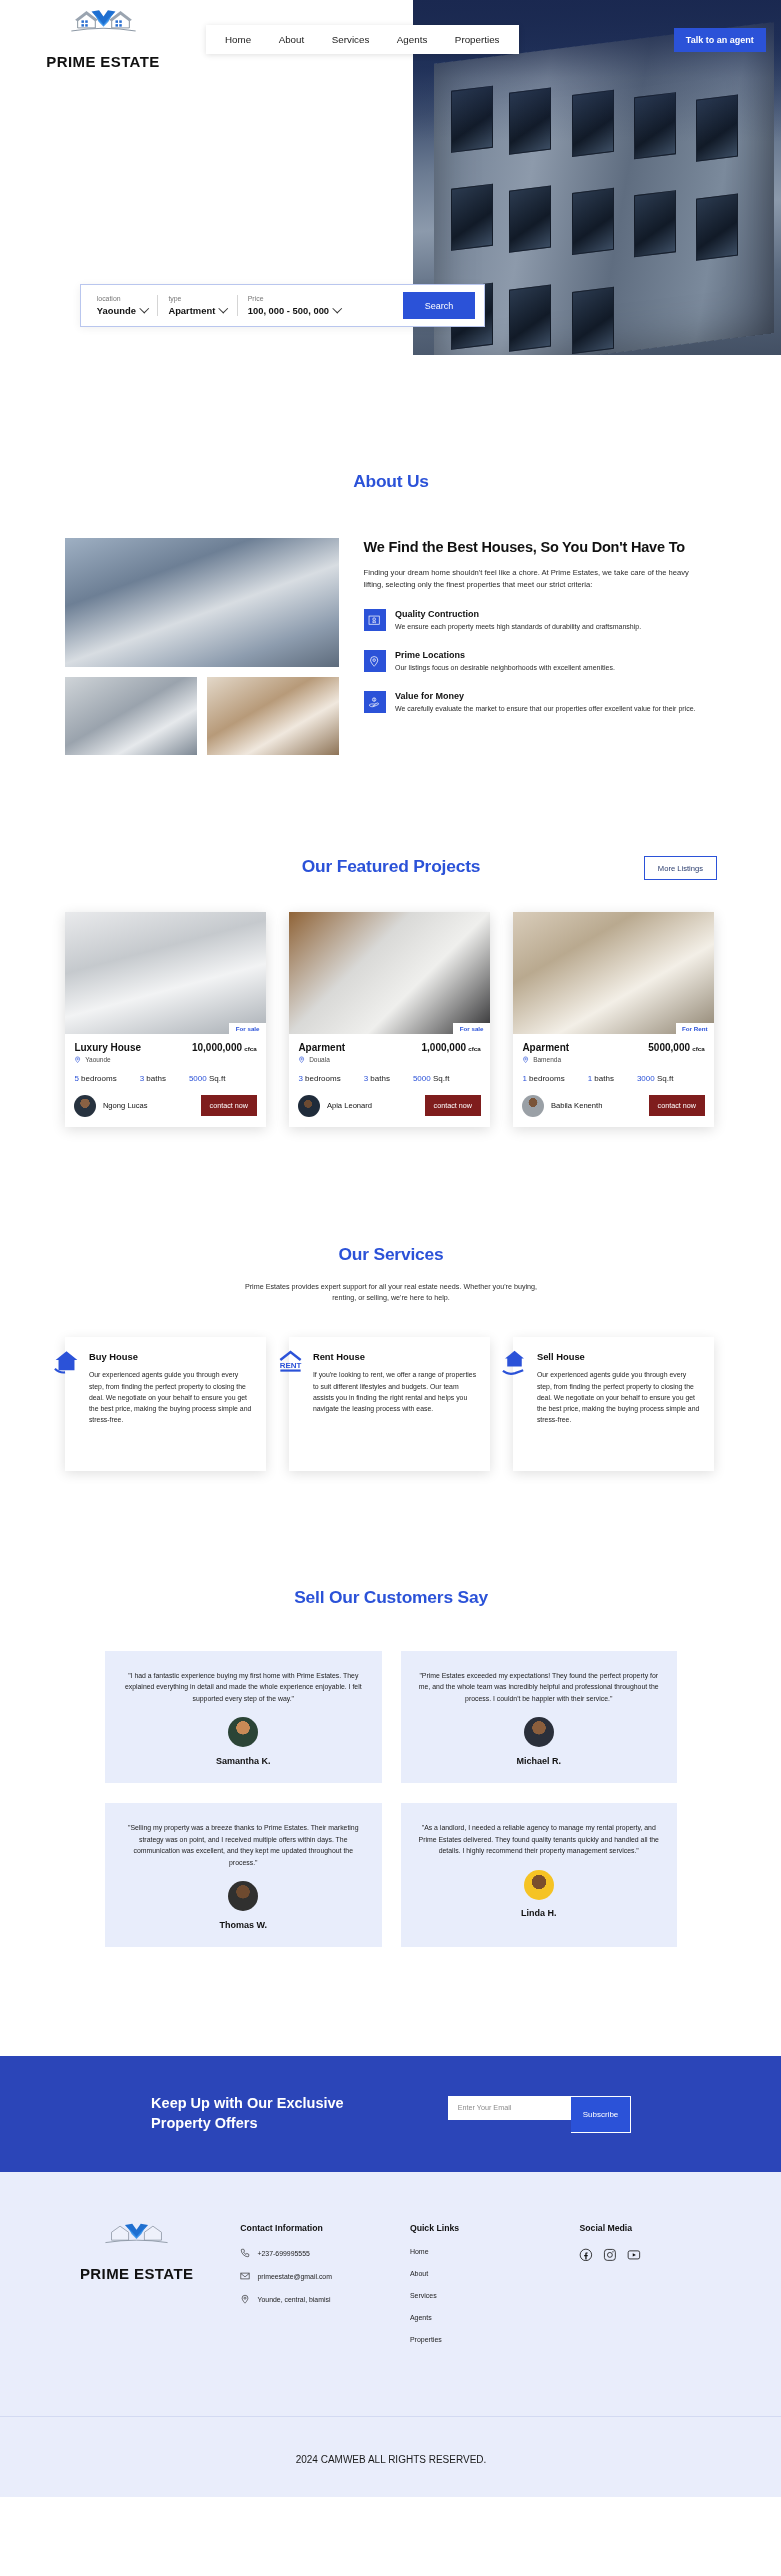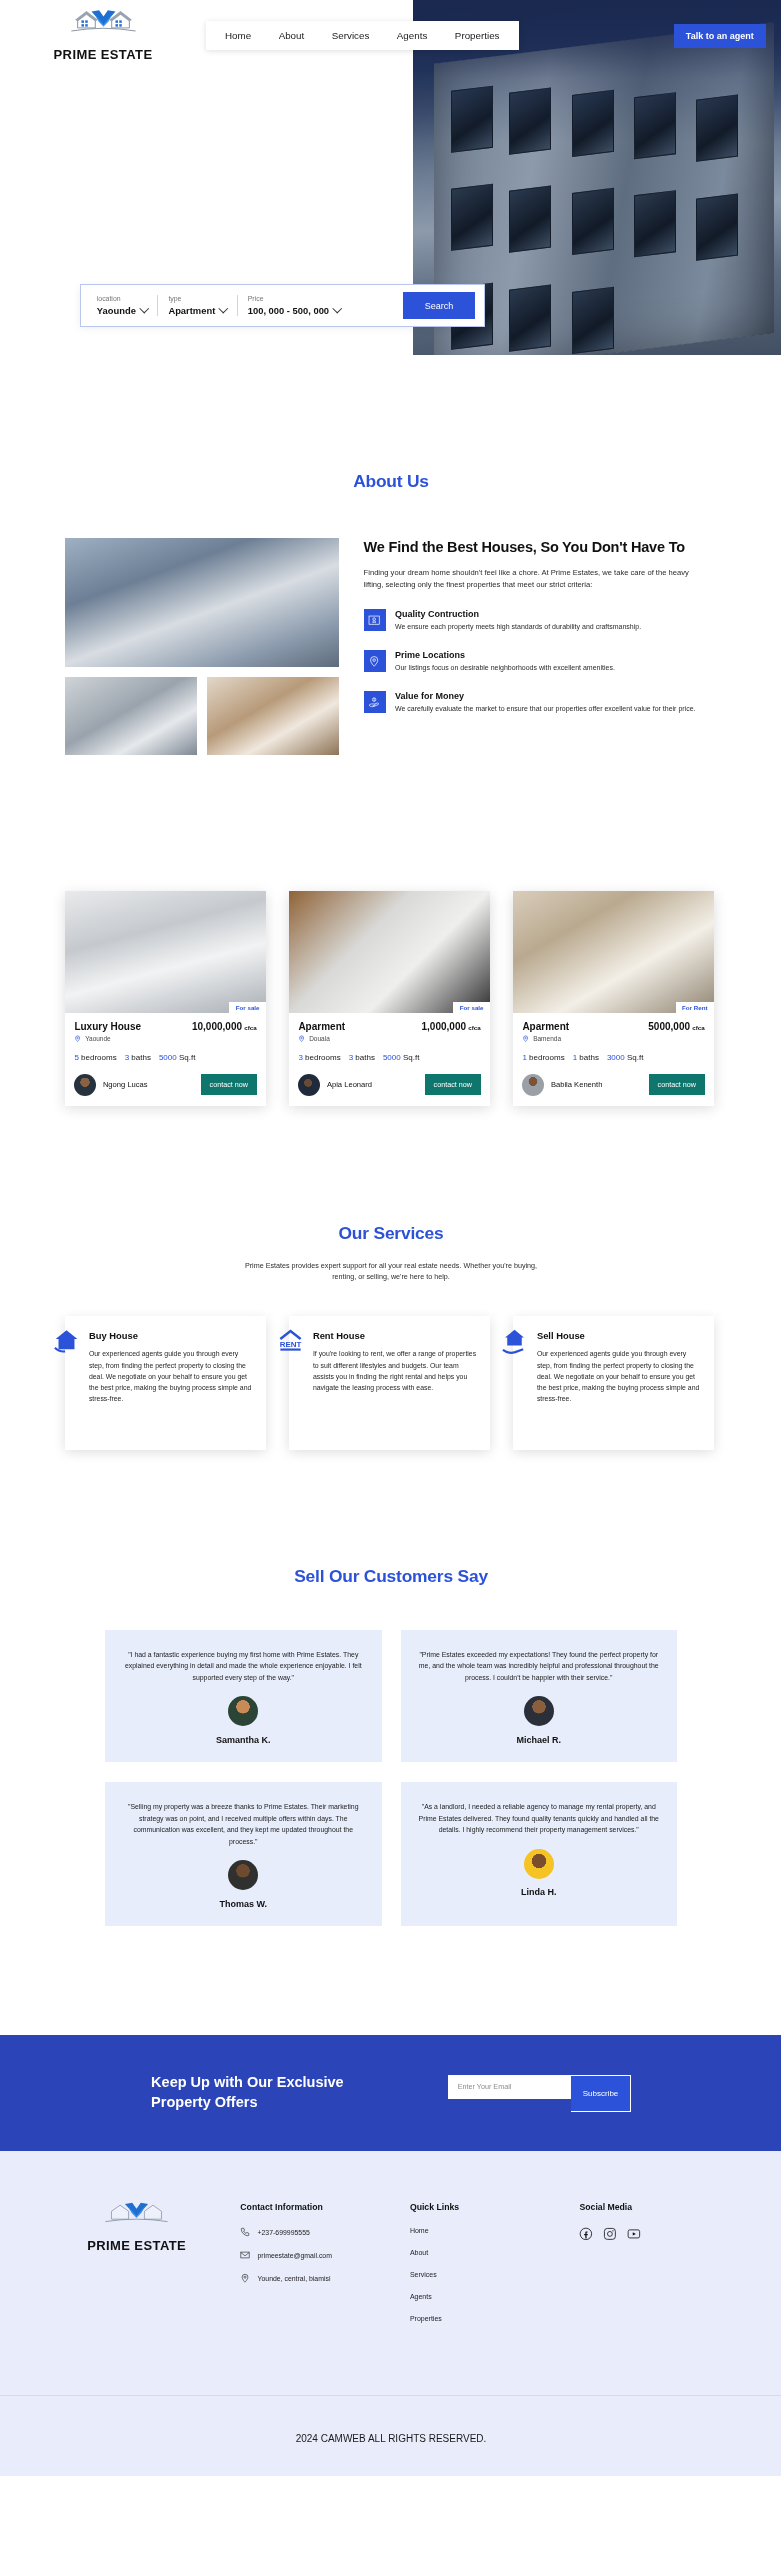--- a/index.html
+++ b/index.html
@@ -46,21 +46,21 @@
   }
 
   
   .navwrap {
     position: absolute; top: 9.4px; left: 0; width: 782px;
     display: flex; align-items: center; z-index: 9;
   }
   .brand { width: 206px; display: flex; flex-direction: column; align-items: center; }
   .brand-mark { width: 71px; height: 29px; position: relative; }
   .brand-name {
-    font-size: 13px; font-weight: 700; letter-spacing: 0.4px; margin-top: 9px; color:#111;
+    font-size: 15px; font-weight: 700; letter-spacing: 0.4px; margin-top: 15px; color:#111;
   }
   .nav {
     background: #ffffff;
     box-shadow: 0 1.4px 5.8px rgba(0,0,0,.13);
     display: flex; align-items: center; gap: 27.5px;
     padding: 7.2px 19px; height: 29px;
   }
   .nav a {
     font-size: 9.8px; color: #1c1c1c; text-decoration: none; white-space: nowrap;
   }
@@ -163,30 +163,30 @@
   .badge {
     position: absolute; right: 0; bottom: 0; background: #fff; color: #2b52d8;
     font-size: 6.2px; font-weight: 700; padding: 2.2px 6.5px;
   }
   .card-body { padding: 8px 9.4px 10px; }
   .card-top { display: flex; align-items: baseline; justify-content: space-between; }
   .card-name { font-size: 10px; font-weight: 700; }
   .card-price { font-size: 10px; font-weight: 700; }
   .card-price .cur { font-size: 6.2px; font-weight: 700; margin-left: 2.2px; }
   .card-loc { display: flex; align-items: center; gap: 3.6px; margin-top: 2.9px; font-size: 6.5px; color: #4a4a4a; }
-  .card-specs { margin-top: 10px; font-size: 8px; color: #1a1a1a; display: flex; gap: 8px; }
+  .card-specs { margin-top: 10px; font-size: 8px; color: #1a1a1a; display: flex; gap: 23px; }
   .card-specs b { color: #2b52d8; font-weight: 400; }
   .card-foot { margin-top: 11.6px; display: flex; align-items: center; gap: 6.5px; }
   .avatar { width: 22px; height: 22px; border-radius: 50%; flex: 0 0 22px; }
   .av1 { background: radial-gradient(circle at 50% 38%, #8a6143 0 26%, #27323f 27% 100%); }
   .av2 { background: radial-gradient(circle at 46% 40%, #6b4a32 0 22%, #1f2b3a 23% 100%); }
   .av3 { background: radial-gradient(circle at 50% 34%, #7a5438 0 24%, #9aa0a6 25% 100%); }
   .agent-name { font-size: 7.6px; }
   .contact-btn {
-    margin-left: auto; background: #0f766e; color: #fff; border: 0;
+    margin-left: auto; background: #7f1d1d; color: #fff; border: 0;
     font-size: 7.2px; padding: 5.8px 8.7px; cursor: pointer; font-family: inherit;
   }
 
   
   .services { padding-top: 109px; }
   .svc-sub { text-align: center; font-size: 7.2px; color: #2c2c2c; margin: 16px auto 0; width: 311px; line-height: 1.6; }
   .svc-cards { width: 652px; margin: 33px auto 0; display: flex; gap: 23px; }
   .svc-card {
     width: 201px; background: #fff; box-shadow: 0 2.9px 11.6px rgba(0,0,0,.13);
     padding: 14.5px 12.3px 19px; position: relative; min-height: 134px;
@@ -385,20 +385,24 @@
         <div>
           <div class="feat-h">Value for Money</div>
           <div class="feat-p">We carefully evaluate the market to ensure that our properties offer excellent value for their price.</div>
         </div>
       </div>
     </div>
   </div>
 </section>
 
 <section class="featured">
+  <div class="feat-head">
+    <h2 class="sec-title">Our Featured Projects</h2>
+    <button class="more-btn">More Listings</button>
+  </div>
 
   <div class="cards">
 
     <article class="card">
       <div class="card-img c1img">
         <span class="badge">For sale</span>
       </div>
       <div class="card-body">
         <div class="card-top">
           <span class="card-name">Luxury House</span>

